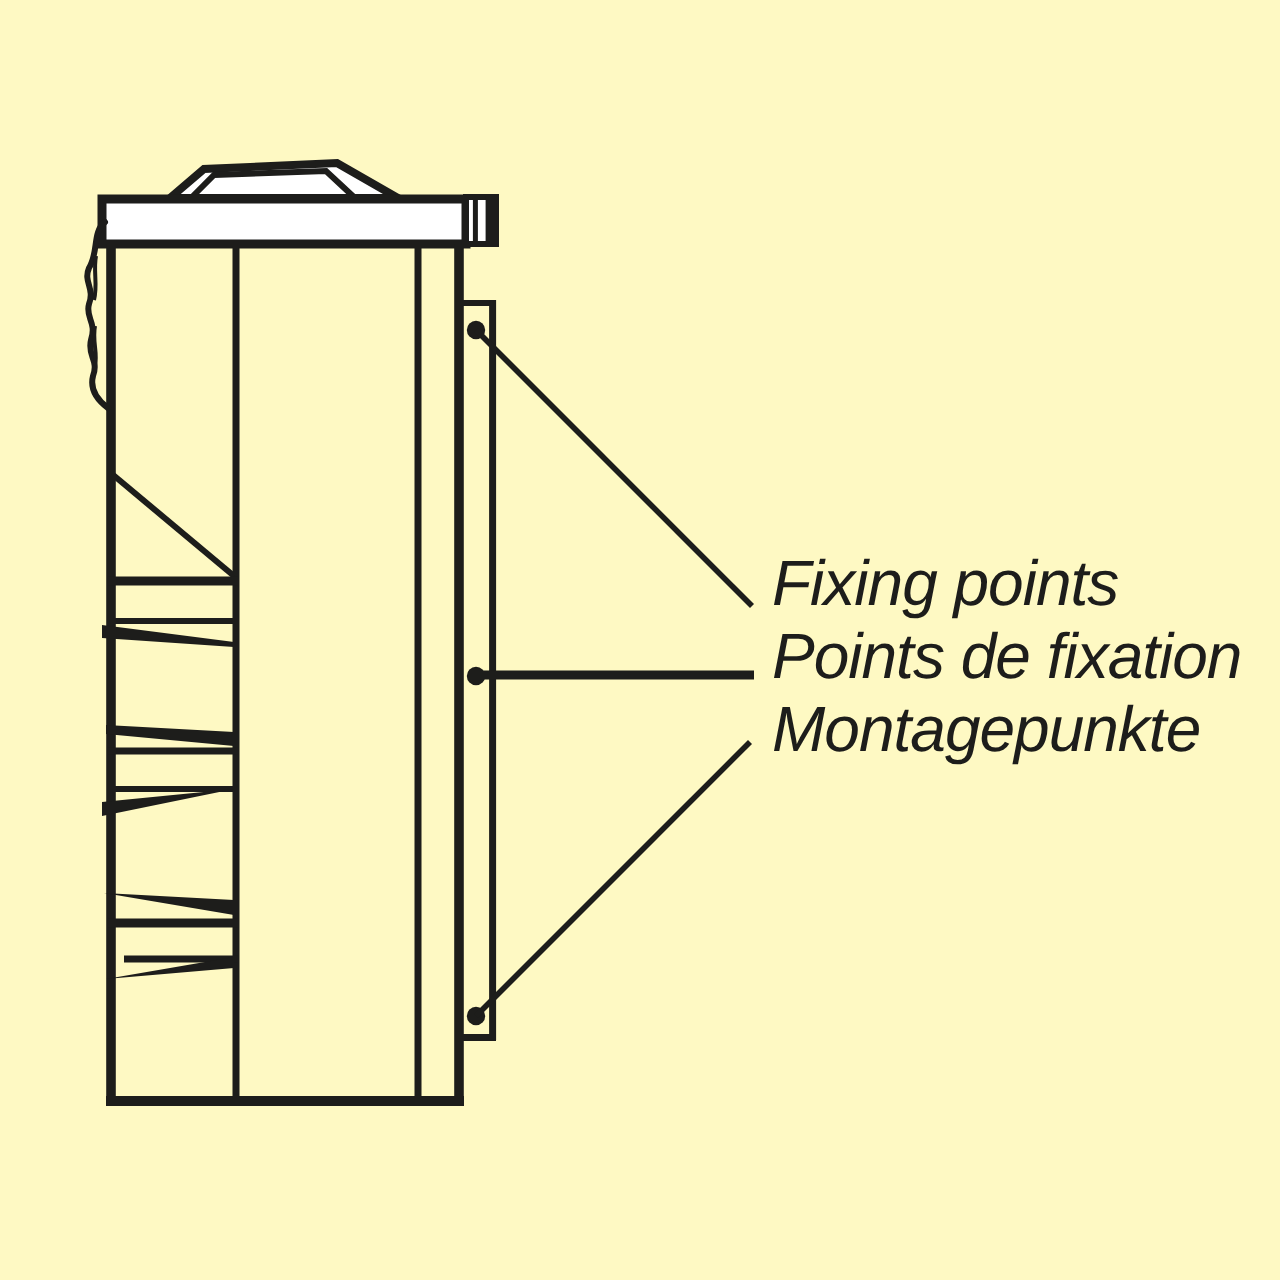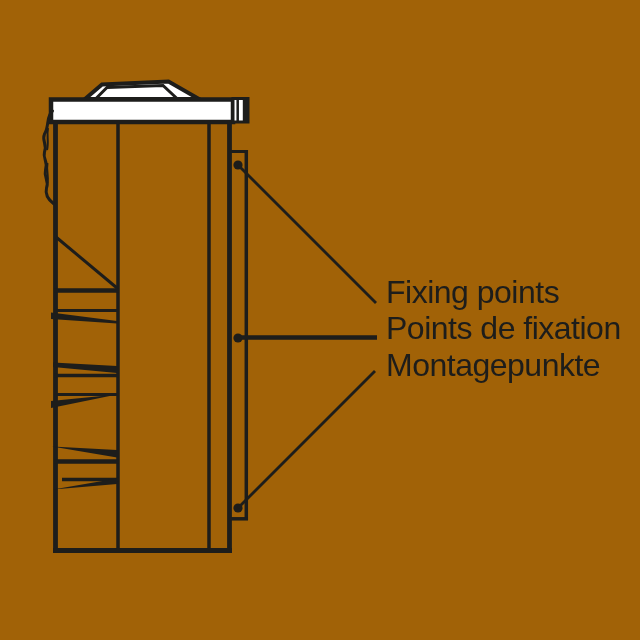--- a/index.html
+++ b/index.html
@@ -4,23 +4,24 @@
 <style>
   html, body {
     margin: 0;
     padding: 0;
     background: #ffffff;
   }
   .canvas {
     position: relative;
     width: 640px;
     height: 640px;
-    background: #a16207;
+    background: #fef9c3;
     overflow: hidden;
     font-family: "Liberation Sans", sans-serif;
+    font-style: italic;
   }
   svg.diagram {
     position: absolute;
     left: 0;
     top: 0;
   }
   .stroke {
     stroke: #1d1d1b;
     fill: none;
   }

